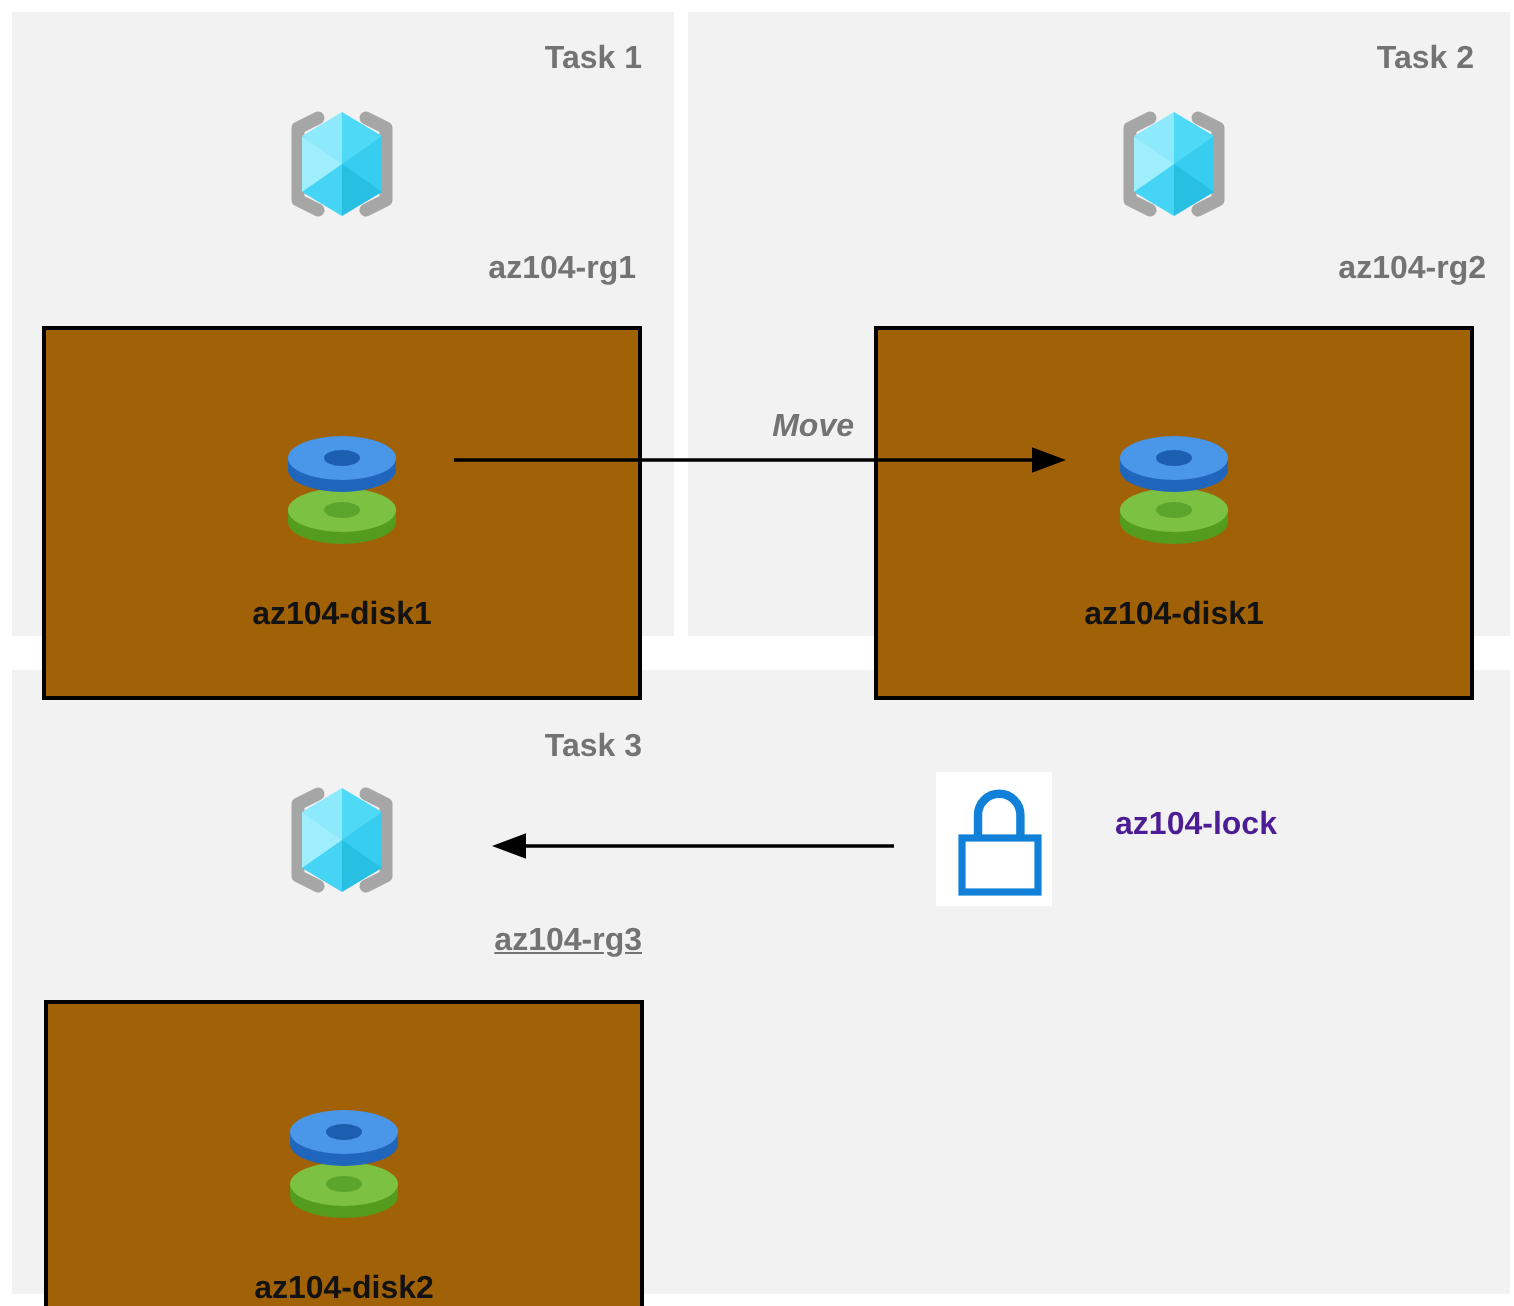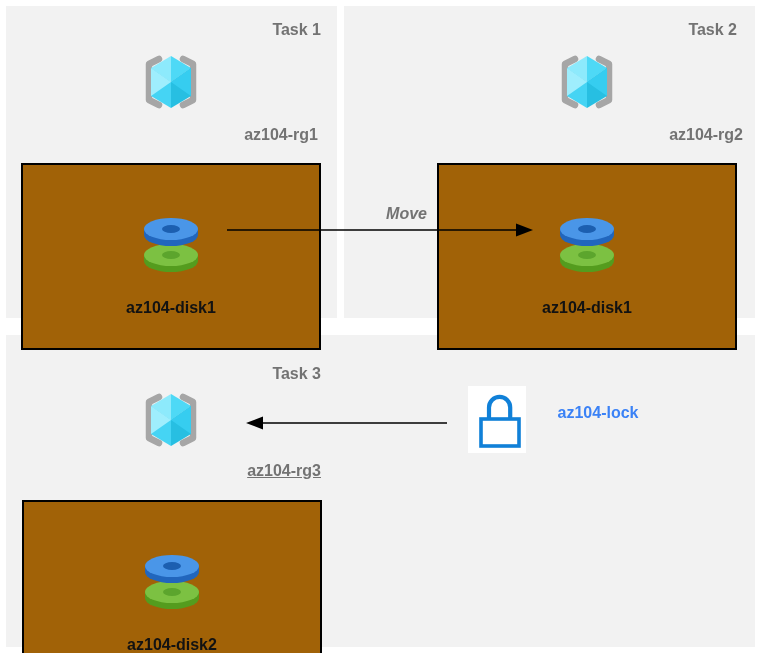--- a/index.html
+++ b/index.html
@@ -44,21 +44,21 @@
 
   #move-label{left:327px;top:204px;width:100px;font-style:italic;}
 
   #arrow-overlay{position:absolute;left:0;top:0;width:757px;height:653px;pointer-events:none;}
 
   #lock-box{
     position:absolute;left:468px;top:386px;width:58px;height:67px;background:#ffffff;
   }
   #lock-text{
     position:absolute;left:533px;top:400px;width:130px;text-align:center;
-    font-weight:bold;font-size:16px;line-height:26px;color:#3b82f6;
+    font-weight:bold;font-size:16px;line-height:26px;color:#4c1d95;
   }
 </style>
 </head>
 <body>
 
 <div class="panel" id="panel-task1"></div>
 <div class="panel" id="panel-task2"></div>
 <div class="panel" id="panel-task3"></div>
 
 <svg width="0" height="0" style="position:absolute">

